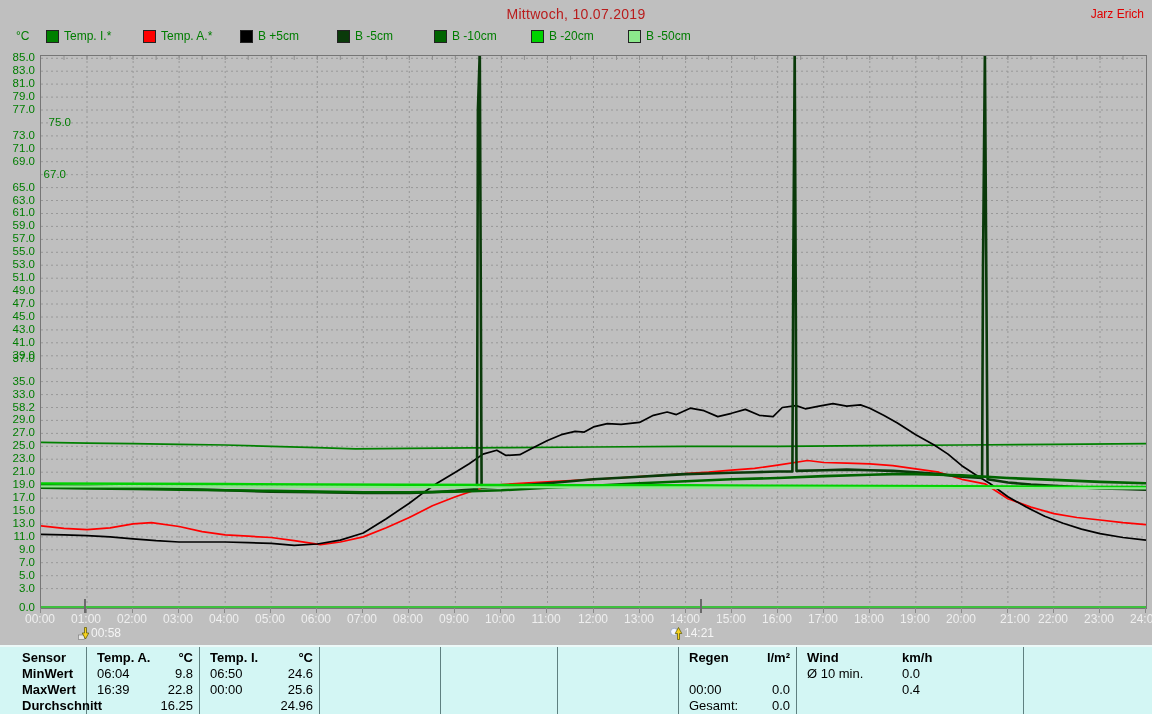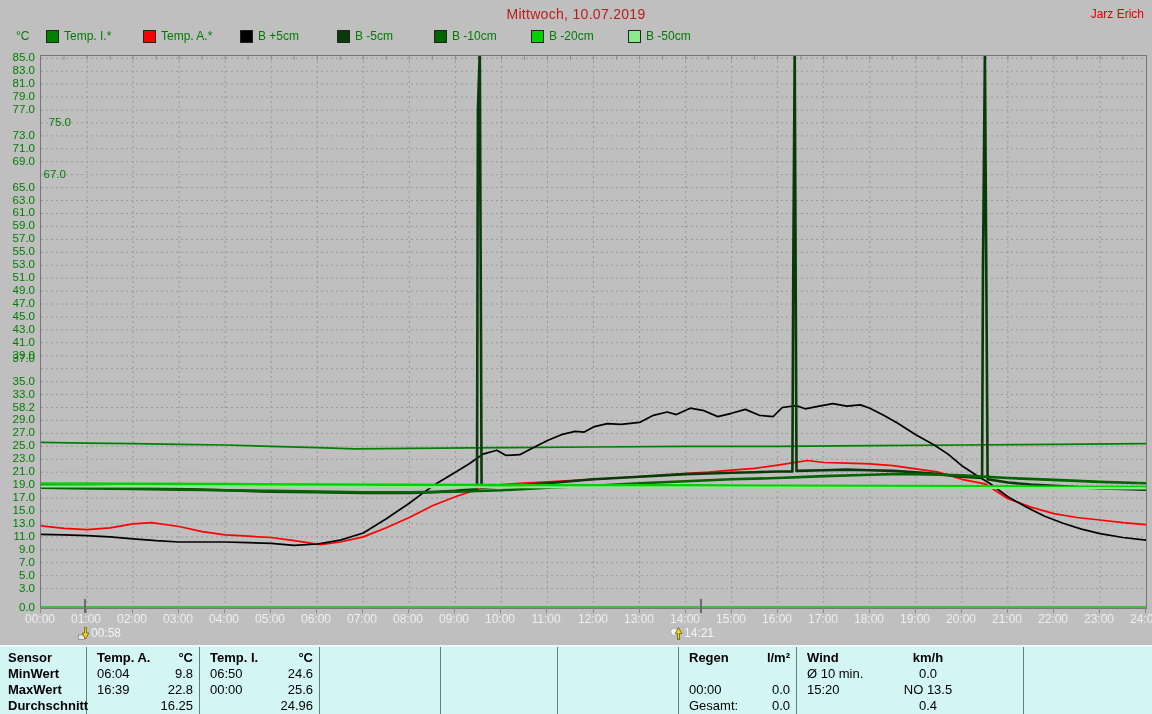--- a/index.html
+++ b/index.html
@@ -24,29 +24,29 @@
   .xtick{position:absolute;top:608px;width:1px;height:5px;background:#8a8a8a}
   .marker-tick{position:absolute;top:599px;width:2px;height:14px;background:#6a6a6a}
   .marker-body{position:absolute;top:626px;display:flex;align-items:center;
     color:#f5f5f5;font-size:12px}
   .marker-body .mi{margin-right:1px;display:inline-flex}
   #data-table{position:absolute;left:0;top:645px;width:1152px;height:69px;
     background:#d3f6f4;border-top:2px solid #ecf9f8;box-sizing:border-box;
     display:flex;font-size:13px;color:#000}
   .tcol{border-right:1px solid #5f8080;box-sizing:border-box;padding-top:2px;flex:none}
   .tcol.stub{flex:1;border-right:none}
-  .tcol.labels div{font-weight:bold;height:16px;line-height:16px;padding-left:8px;white-space:nowrap}
+  .tcol.labels div{font-weight:bold;height:16px;line-height:16px;padding-left:22px;white-space:nowrap}
   .tcol.labels div:first-child{height:17px;line-height:17px}
   .hdr{display:flex;justify-content:space-between;font-weight:bold;height:17px;
     line-height:17px;padding:0 6px 0 10px;white-space:nowrap}
   .trow{display:flex;justify-content:space-between;height:16px;line-height:16px;
     padding:0 6px 0 10px;white-space:nowrap}
   .wind .hdr,.wind .trow{justify-content:flex-start}
   .wind span:first-child{width:95px;flex:none}
-  .wind span:last-child{width:52px;flex:none;text-align:center}
+  .wind span:last-child{width:52px;flex:none;text-align:left}
 </style>
 </head>
 <body>
 
 <div id="title">Mittwoch, 10.07.2019</div>
 <div id="author">Jarz Erich</div>
 <div id="unit-label">°C</div>
 <div id="legend">
     <span class="legend-item">
       <span class="swatch" style="background: rgb(0, 128, 0);"></span>
@@ -284,21 +284,21 @@
     <div class="xlabel" style="left: 754px;">16:00</div>
     <div class="xtick" style="left: 777px;"></div>
     <div class="xlabel" style="left: 800px;">17:00</div>
     <div class="xtick" style="left: 823px;"></div>
     <div class="xlabel" style="left: 846px;">18:00</div>
     <div class="xtick" style="left: 869px;"></div>
     <div class="xlabel" style="left: 892px;">19:00</div>
     <div class="xtick" style="left: 915px;"></div>
     <div class="xlabel" style="left: 938px;">20:00</div>
     <div class="xtick" style="left: 961px;"></div>
-    <div class="xlabel" style="left: 984px;">21:00</div>
+    <div class="xlabel" style="left: 984px; text-align: right;">21:00</div>
     <div class="xtick" style="left: 1007px;"></div>
     <div class="xlabel" style="left: 1030px;">22:00</div>
     <div class="xtick" style="left: 1053px;"></div>
     <div class="xlabel" style="left: 1076px;">23:00</div>
     <div class="xtick" style="left: 1099px;"></div>
     <div class="xlabel" style="left: 1122px;">24:00</div>
     <div class="xtick" style="left: 1145px;"></div>
   </div>
 <div id="markers">
     <div class="marker-tick" style="left: 84px;"></div>
@@ -440,22 +440,18 @@
     <div class="tcol wind" style="width: 227px;">
       <div class="hdr">
         <span>Wind</span>
         <span>km/h</span>
       </div>
       <div class="trow">
         <span class="tleft">Ø 10 min.</span>
         <span class="tright">0.0</span>
       </div>
       <div class="trow">
-        <span class="tleft">15:20</span>
-        <span class="tright">NO 13.5</span>
-      </div>
-      <div class="trow">
         <span class="tleft"></span>
         <span class="tright">0.4</span>
       </div>
     </div>
     <div class="tcol stub"></div>
   </div>
 
 </body></html>

